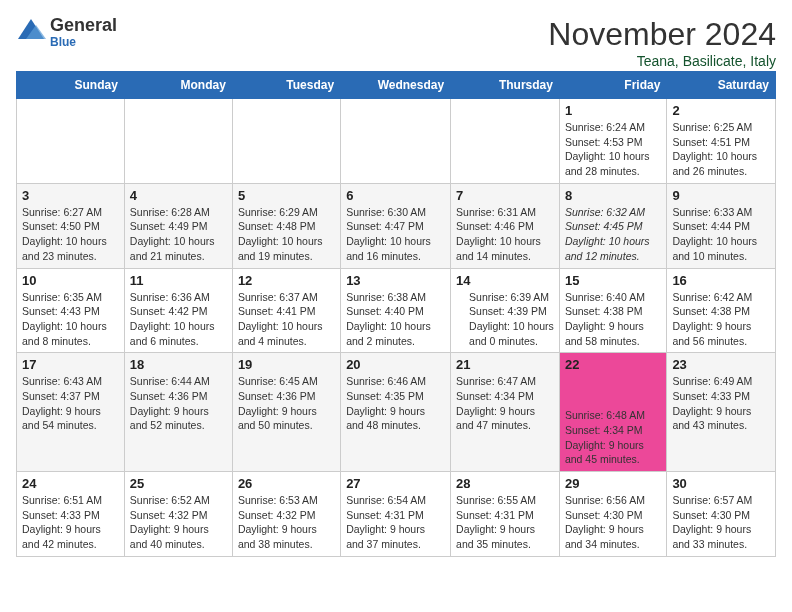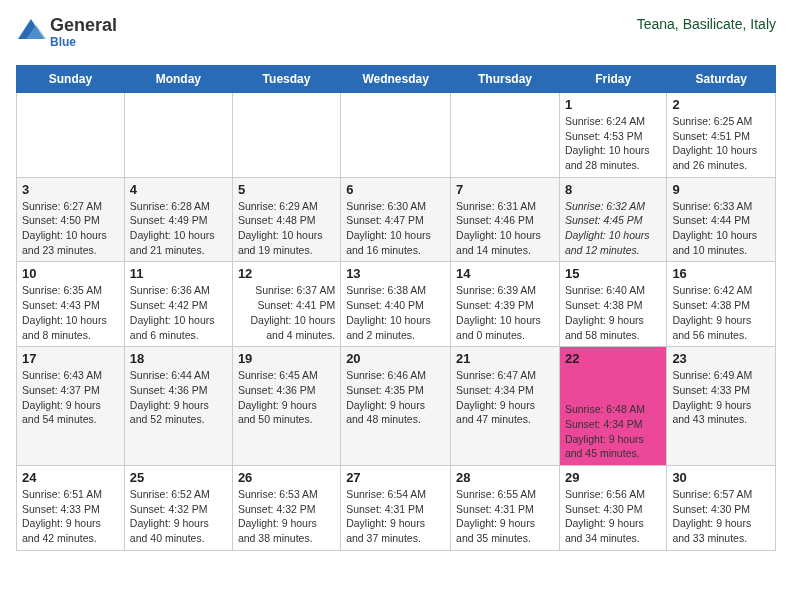--- a/index.html
+++ b/index.html
@@ -7,21 +7,21 @@
       font-family: Arial, sans-serif;
       background: #fff;
       width: 792px;
       min-height: 612px;
       padding: 16px;
     }
     .header {
       display: flex;
       justify-content: space-between;
       align-items: flex-start;
-      margin-bottom: 16px;
+      margin-bottom: 2px;
     }
     .logo {
       display: flex;
       align-items: center;
     }
     .logo-text {
       display: flex;
       flex-direction: column;
       line-height: 1.1;
     }
@@ -53,21 +53,21 @@
       color: #14532d;
     }
     .calendar {
       width: 100%;
       border-collapse: collapse;
       font-size: 11px;
     }
     .calendar th {
       background-color: #2a6bb5;
       color: #fff;
-      text-align: center;
+      text-align: right;
       padding: 6px 6px;
       font-size: 12px;
       font-weight: bold;
       border: 1px solid #2a6bb5;
     }
     .calendar td {
       border: 1px solid #ccc;
       vertical-align: top;
       padding: 4px 5px;
       width: 113px;
@@ -101,20 +101,21 @@
     <svg class="logo-icon" viewBox="0 0 30 30">
       <polygon points="15,2 28,22 2,22" fill="#2a6bb5"></polygon>
       <polygon points="20,8 30,22 10,22" fill="#5b9bd5" opacity="0.7"></polygon>
     </svg>
     <div class="logo-text">
       <span class="logo-general">General</span>
       <span class="logo-blue">Blue</span>
     </div>
   </div>
   <div class="title-block">
+    <div class="month-title">November 2024</div>
     <div class="subtitle">Teana, Basilicate, Italy</div>
   </div>
 </div>
 
 <table class="calendar">
   <thead>
     <tr>
     <th>Sunday</th>
         <th>Monday</th>
         <th>Tuesday</th>
@@ -196,33 +197,33 @@
 Daylight: 10 hours and 8 minutes.</div>
         </td>
         <td>
           <span class="day-num">11</span>
           <div class="day-info" style="white-space: pre-line;">Sunrise: 6:36 AM
 Sunset: 4:42 PM
 Daylight: 10 hours and 6 minutes.</div>
         </td>
         <td>
           <span class="day-num">12</span>
-          <div class="day-info" style="white-space: pre-line; text-align: right;">Sunrise: 6:37 AM
+          <div class="day-info" style="white-space: pre-line;">Sunrise: 6:37 AM
 Sunset: 4:41 PM
 Daylight: 10 hours and 4 minutes.</div>
         </td>
         <td>
           <span class="day-num">13</span>
           <div class="day-info" style="white-space: pre-line;">Sunrise: 6:38 AM
 Sunset: 4:40 PM
 Daylight: 10 hours and 2 minutes.</div>
         </td>
         <td>
           <span class="day-num">14</span>
-          <div class="day-info" style="white-space: pre-line;">Sunrise: 6:39 AM
+          <div class="day-info" style="white-space: pre-line; margin-left: 13px;">Sunrise: 6:39 AM
 Sunset: 4:39 PM
 Daylight: 10 hours and 0 minutes.</div>
         </td>
         <td>
           <span class="day-num">15</span>
           <div class="day-info" style="white-space: pre-line;">Sunrise: 6:40 AM
 Sunset: 4:38 PM
 Daylight: 9 hours and 58 minutes.</div>
         </td>
         <td>

